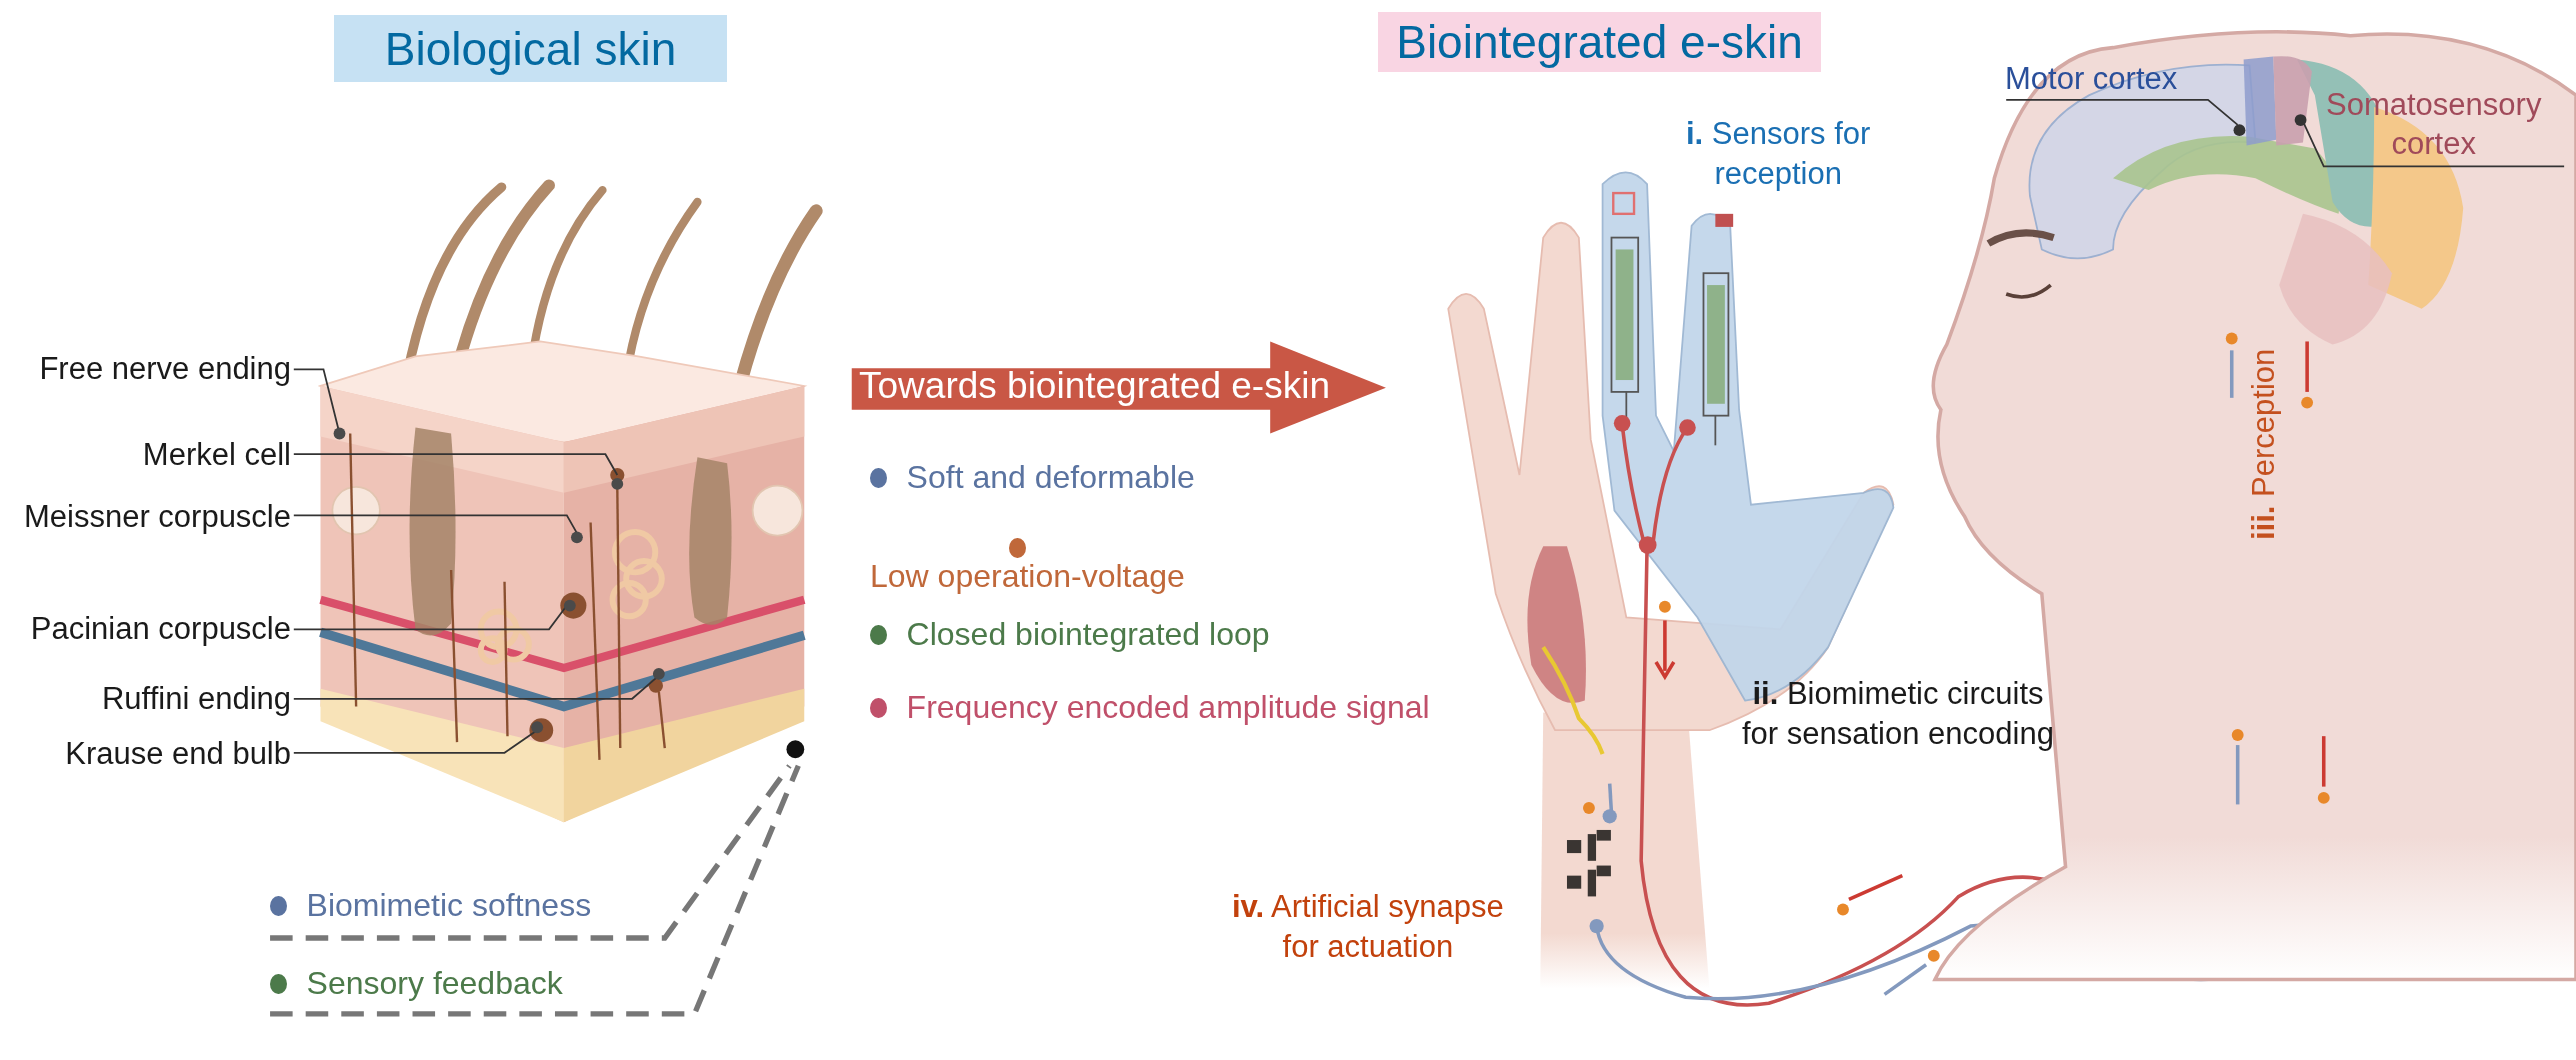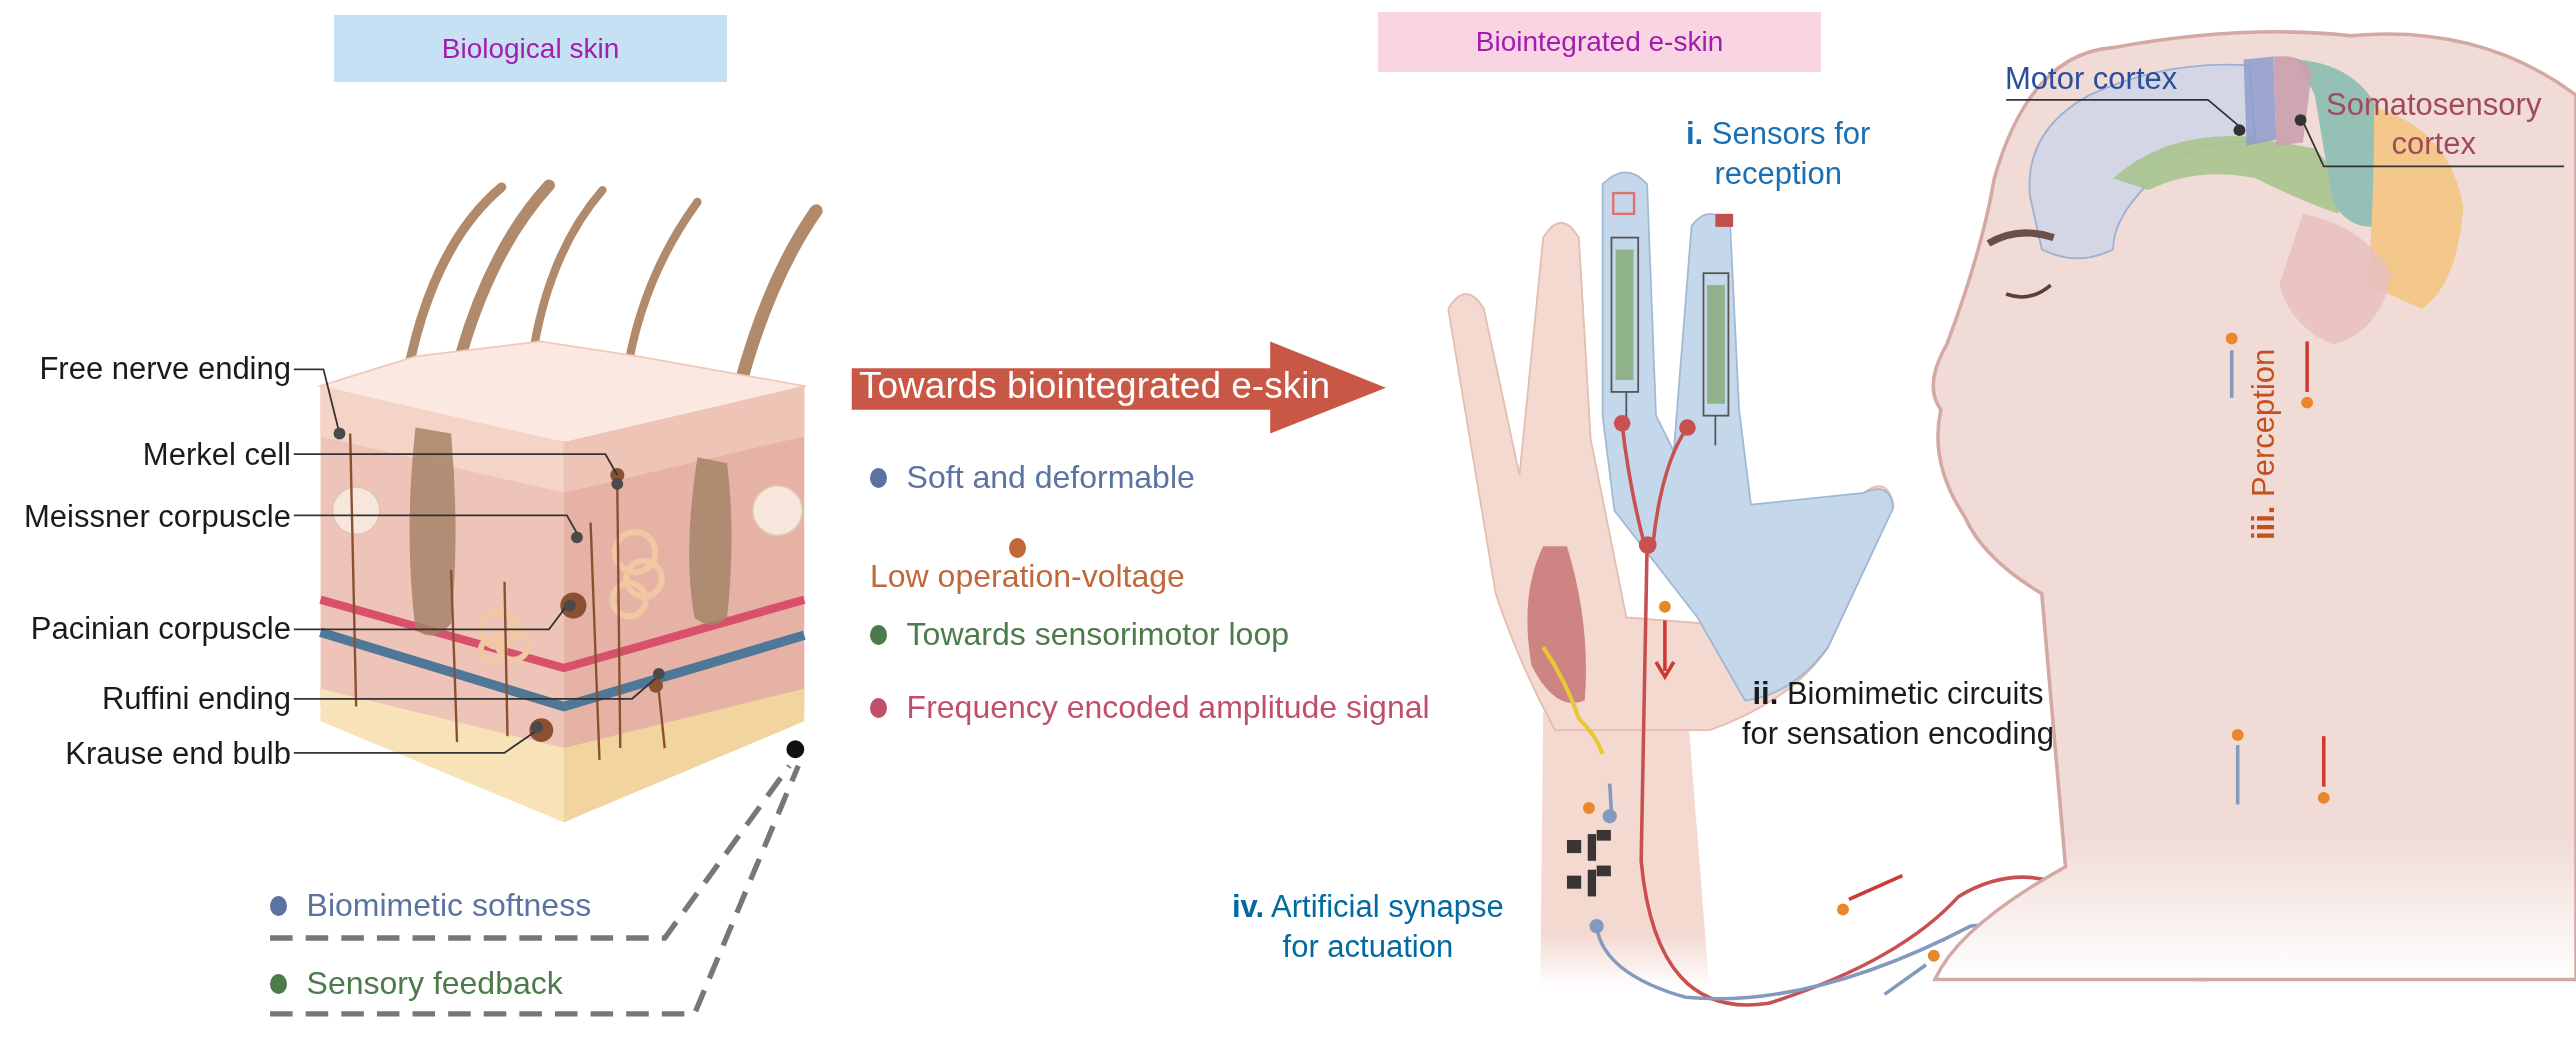--- a/index.html
+++ b/index.html
@@ -1,17 +1,17 @@
 <!DOCTYPE html>
 <html style="font-size:9.5px"><head>
 <meta charset="utf-8">
 <style>
   html, body { margin: 0; padding: 0; background: #ffffff; }
   body { width: 2576px; height: 1061px; position: relative; overflow: hidden; font-family: "Liberation Sans", sans-serif; }
-  .title-box { position: absolute; display: flex; align-items: center; justify-content: center; font-size: 28px; color: #a21caf; }
+  .title-box { position: absolute; display: flex; align-items: center; justify-content: center; font-size: 46px; color: #0369a1; }
   #bio-title { left: 334px; top: 15px; width: 393px; height: 67px; background: #c6e1f3; }
   #eskin-title { left: 1378px; top: 12px; width: 443px; height: 60px; background: #f9d5e3; }
   svg.stage { position: absolute; left: 0; top: 0; width: 2576px; height: 1061px; }
   .lbl { position: absolute; font-size: 31px; color: #1a1a1a; white-space: nowrap; }
   .lbl.right { text-align: right; }
   .bullet { position: absolute; font-size: 32px; white-space: nowrap; display: flex; align-items: center; }
   .bullet .dot { width: 16.6px; height: 20px; border-radius: 50%; margin-right: 20px; display: inline-block; }
   .arrow-text { position: absolute; left: 859px; top: 365px; font-size: 37px; color: #ffffff; white-space: nowrap; }
   .stage-label { position: absolute; font-size: 31px; white-space: nowrap; line-height: 1.3; }
   .stage-label b { font-weight: bold; }
@@ -237,38 +237,38 @@
 <div class="bullet" style="left:870px; top:459px; color:#5a73a0;">
   <span class="dot" style="background:#5a73a0;"></span>
   <span>Soft and deformable</span>
 </div>
 <div class="bullet" style="left:870px; top:538px; color:#c0683a;flex-direction:column;">
   <span class="dot" style="background:#c0683a;"></span>
   <span>Low operation-voltage</span>
 </div>
 <div class="bullet" style="left:870px; top:616px; color:#4c7a4a;">
   <span class="dot" style="background:#4c7a4a;"></span>
-  <span>Towards sensorimotor loop</span>
+  <span>Closed biointegrated loop</span>
 </div>
 <div class="bullet" style="left:870px; top:689px; color:#c0506a;">
   <span class="dot" style="background:#c0506a;"></span>
   <span>Frequency encoded amplitude signal</span>
 </div>
 
 <div class="stage-label center" style="left:1686px; top:114px; color:#1a6fb3;">
   <div><b>i.</b> <span>Sensors for</span></div>
   <div>reception</div>
 </div>
 
 <div class="stage-label center" style="left:1742px; top:674px; color:#1a1a1a;">
   <div><b>ii.</b> <span>Biomimetic circuits</span></div>
   <div>for sensation encoding</div>
 </div>
 
-<div class="stage-label center" style="left:1232px; top:887px; color:#0369a1;">
+<div class="stage-label center" style="left:1232px; top:887px; color:#c2410c;">
   <div><b>iv.</b> <span>Artificial synapse</span></div>
   <div>for actuation</div>
 </div>
 
 <div class="stage-label" style="left:2244px; top:540px; color:#c4501e; transform: rotate(-90deg); transform-origin: left top;">
   <b>iii.</b> <span>Perception</span>
 </div>
 
 <div class="stage-label" style="left:2005px; top:59px; color:#2a4f9a;">Motor cortex</div>
 <div class="stage-label center" style="left:2326px; top:86px; color:#a04a5a; line-height:1.25;">

